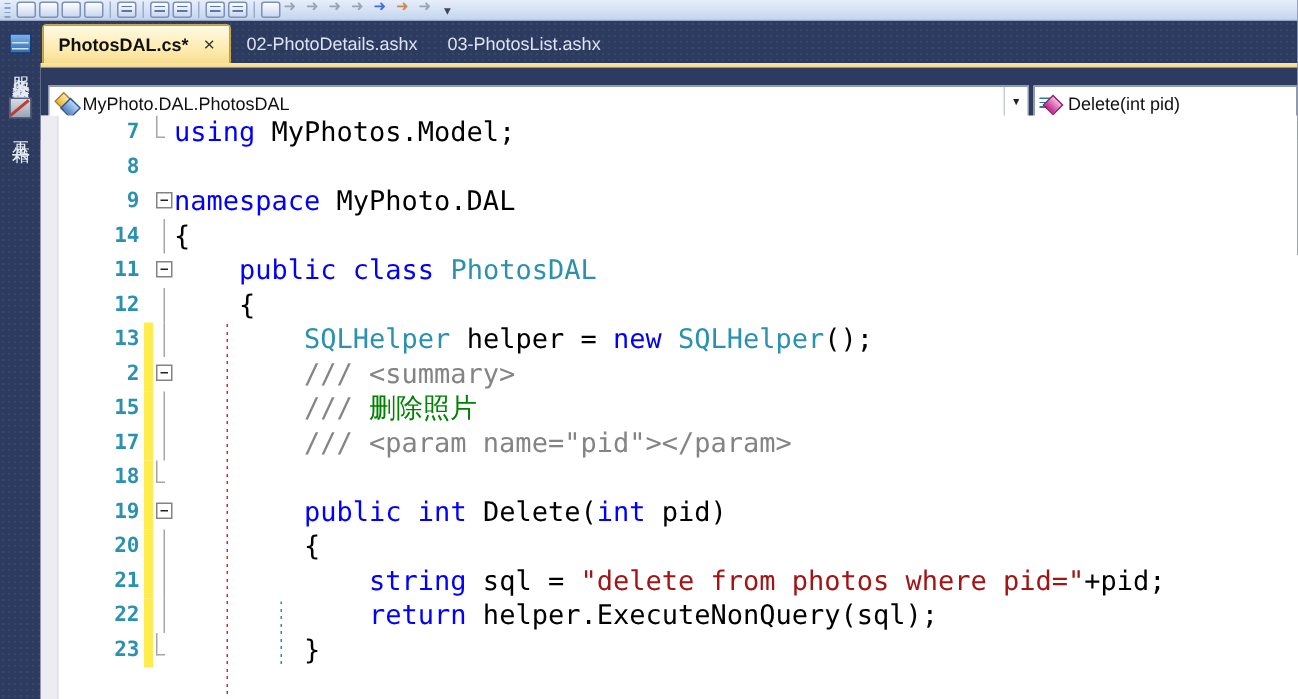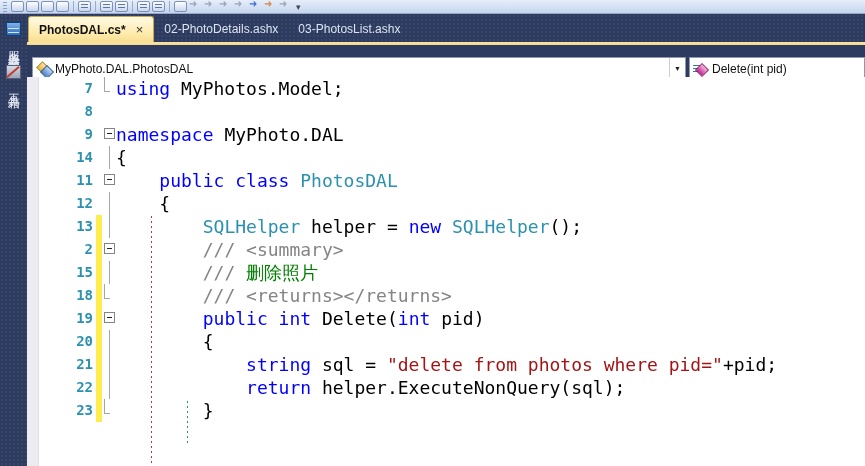--- a/index.html
+++ b/index.html
@@ -247,26 +247,33 @@
         </div>
         <div class="code-line">
           <span class="lineno">15</span>
           <span class="chgbar on"></span>
           <span class="foldcol">
             <span class="fold-line"></span>
           </span>
           <span class="code-pre"><span class="tk-pl">        </span><span class="tk-xd">/// </span><span class="tk-xg">删除照片</span></span>
         </div>
         <div class="code-line">
+          <span class="lineno">17</span>
+          <span class="chgbar on"></span>
+          <span class="foldcol">
+            <span class="fold-line"></span>
+          </span>
+          <span class="code-pre"><span class="tk-pl">        </span><span class="tk-xd">/// &lt;param name="pid"&gt;&lt;/param&gt;</span></span>
+        </div>
+        <div class="code-line">
           <span class="lineno">18</span>
           <span class="chgbar on"></span>
           <span class="foldcol">
             <span class="fold-tick"></span>
           </span>
-          <span class="code-pre"><span class="tk-pl">        </span><span class="tk-xd">/// &lt;returns&gt;&lt;/returns&gt;</span></span>
         </div>
         <div class="code-line">
           <span class="lineno">19</span>
           <span class="chgbar on"></span>
           <span class="foldcol">
             <span class="fold-minus"></span>
           </span>
           <span class="code-pre"><span class="tk-pl">        </span><span class="tk-kw">public</span><span class="tk-pl"> </span><span class="tk-kw">int</span><span class="tk-pl"> Delete(</span><span class="tk-kw">int</span><span class="tk-pl"> pid)</span></span>
         </div>
         <div class="code-line">

